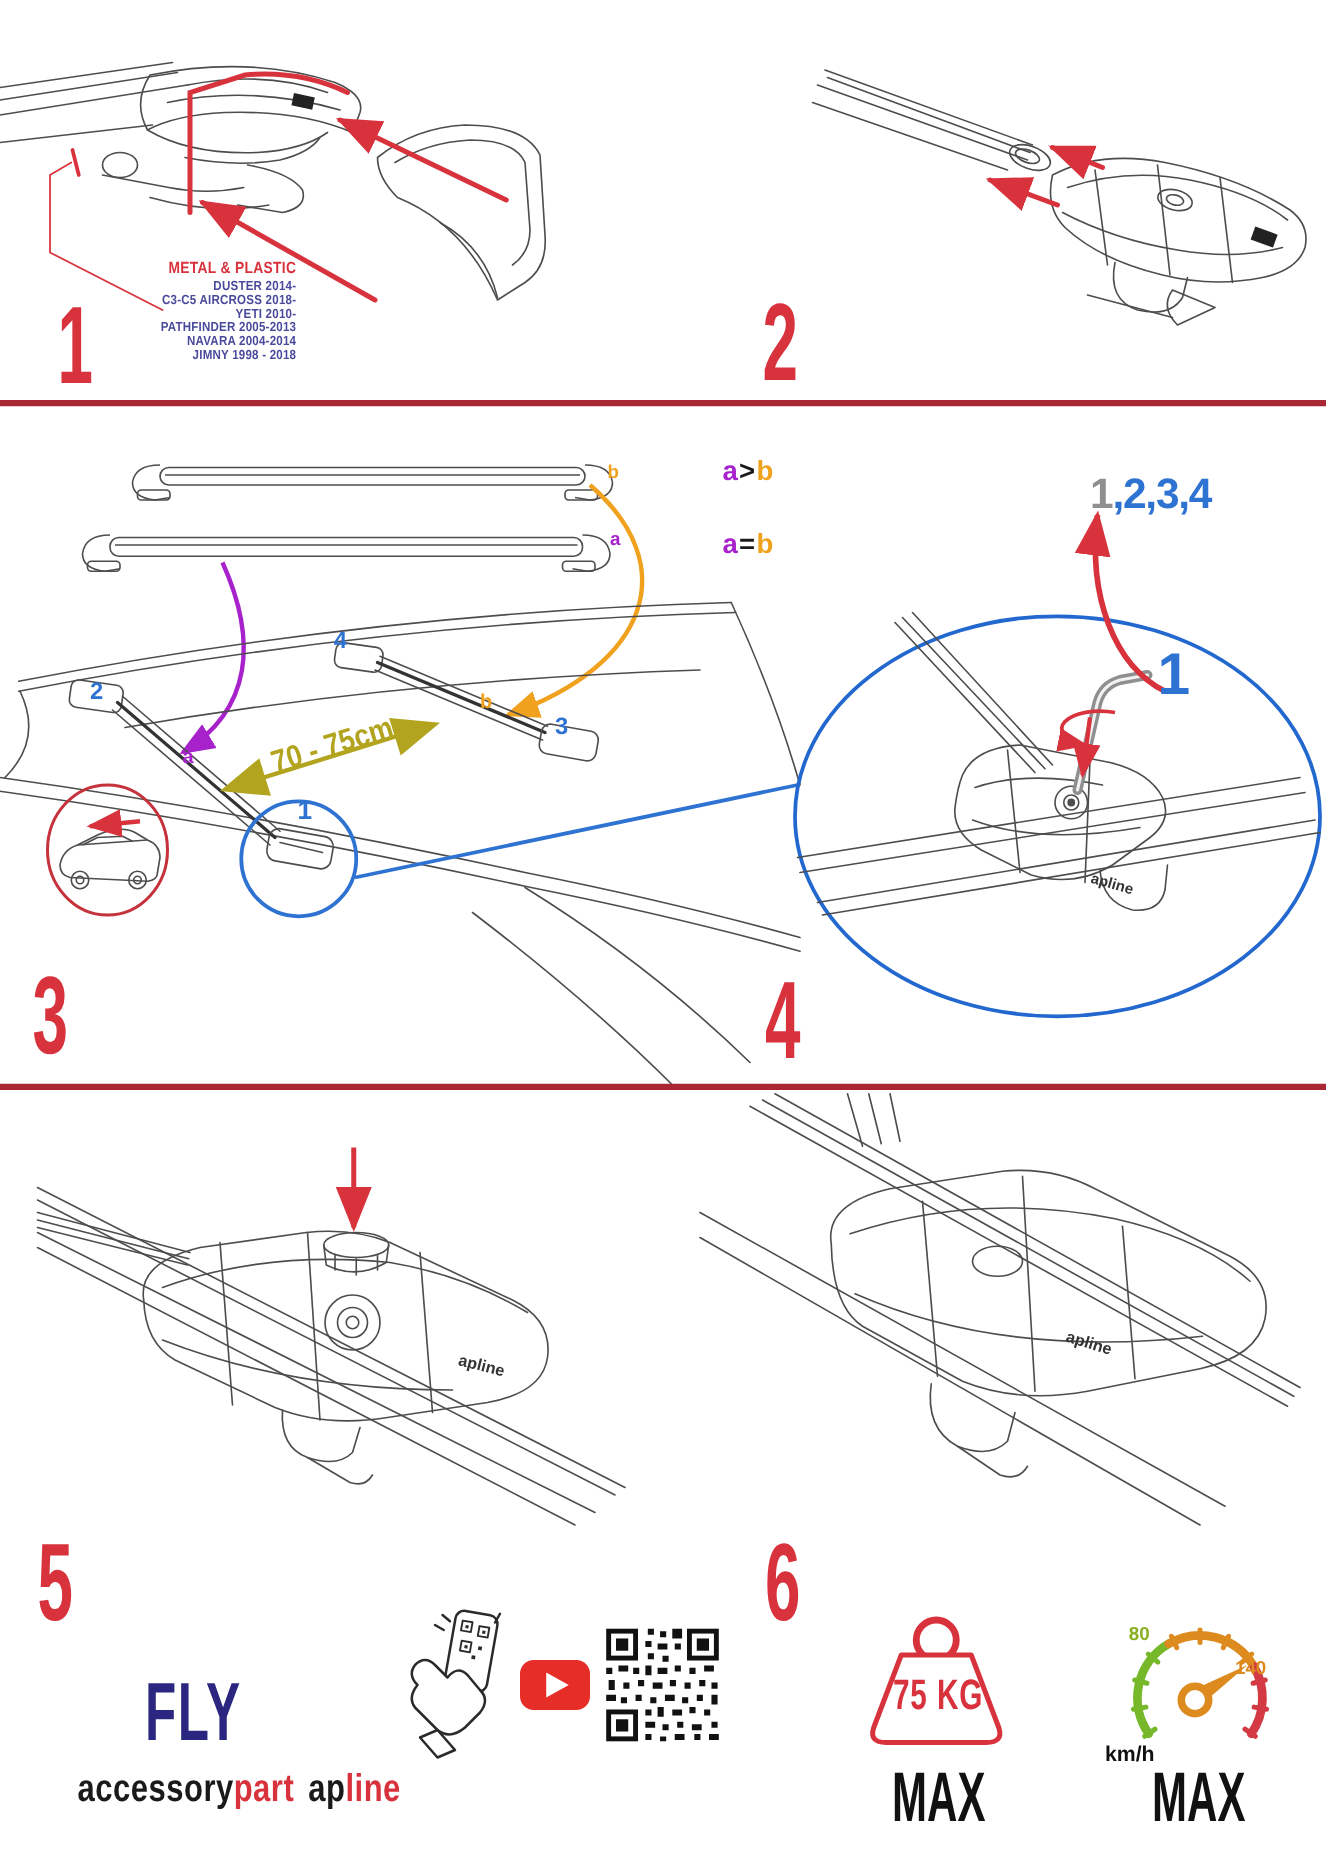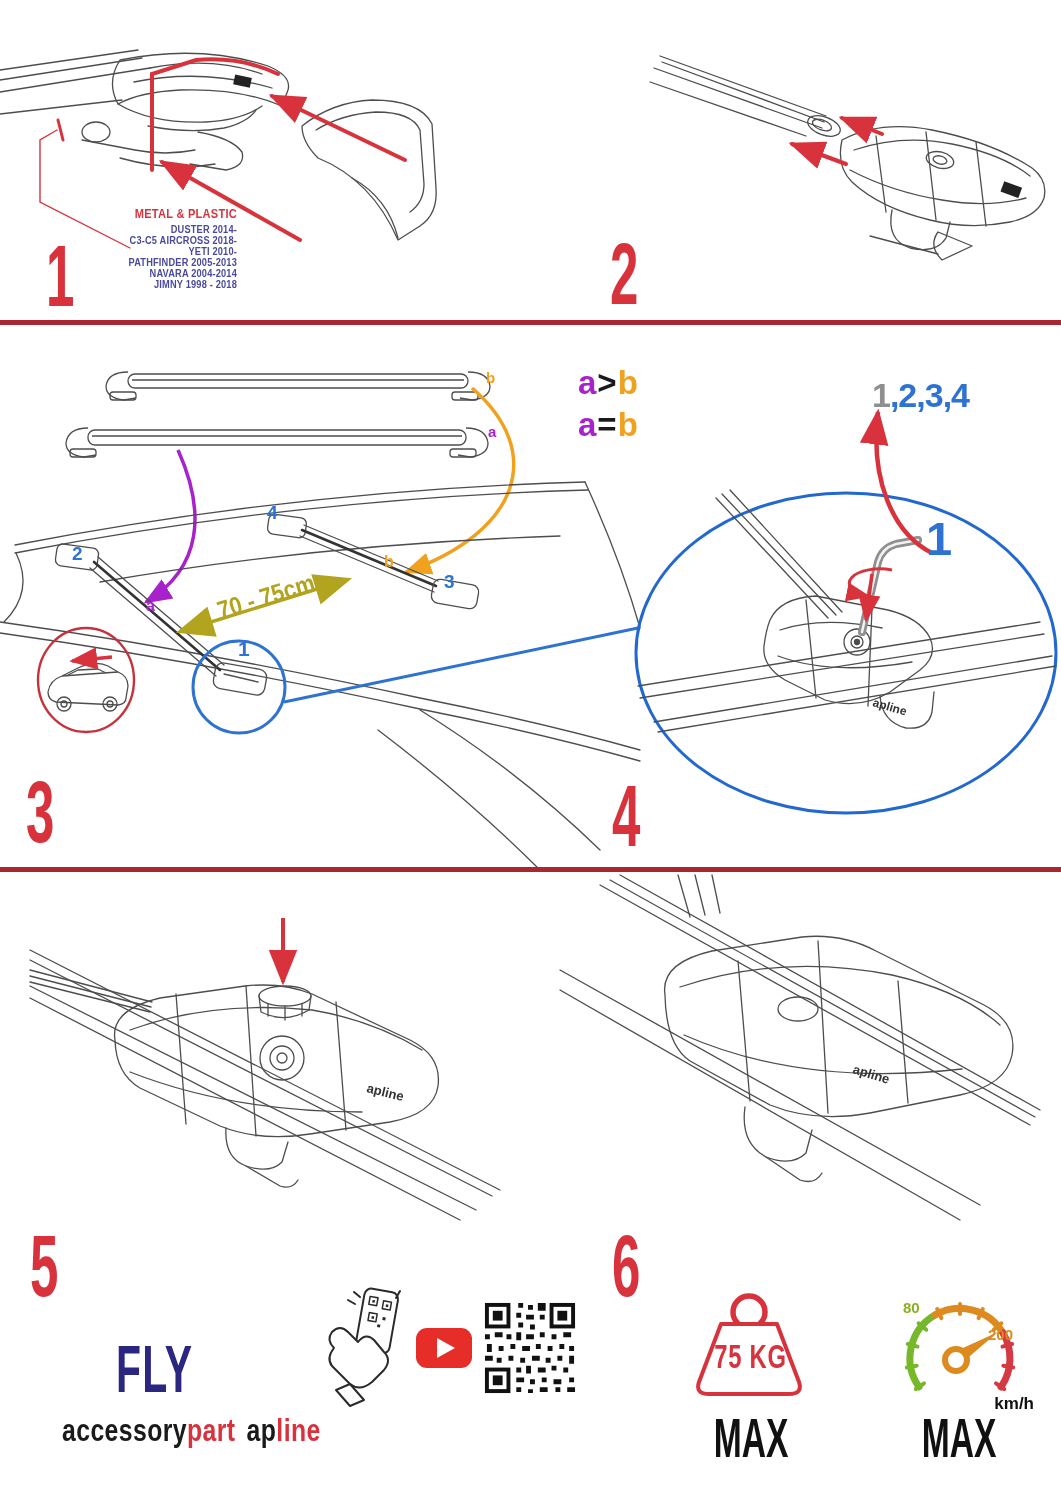--- a/index.html
+++ b/index.html
@@ -8,40 +8,40 @@
   .sheet{position:relative;width:1061px;height:1500px;background:#fff;overflow:hidden}
   .abs{position:absolute}
   svg{display:block;overflow:visible}
   .stepnum{position:absolute;font-weight:bold;color:#d8333d;font-size:88px;line-height:1;
            transform:scaleX(.58);transform-origin:left top;letter-spacing:-2px}
   .divider{position:absolute;left:0;width:100%;height:5px;background:#a82733}
   .mat-note{position:absolute;left:97px;top:206px;width:140px;text-align:right;font-weight:bold;
             font-size:13px;color:#d8333d;transform:scaleX(.85);transform-origin:right top;letter-spacing:.3px}
   .models{position:absolute;left:60px;top:224px;width:177px;text-align:right;font-weight:bold;
           font-size:10.5px;line-height:11px;color:#4a4a9c;transform:scaleX(.88);transform-origin:right top;letter-spacing:.2px}
-  .rule{position:absolute;font-weight:bold;font-size:33px;line-height:1;letter-spacing:1px}
+  .rule{position:absolute;font-weight:bold;font-size:22px;line-height:1;letter-spacing:1px}
   .rule .p{color:#a822cc}.rule .o{color:#1a1a1a}.rule .g{color:#f0a11e}
   .lblue{position:absolute;font-weight:bold;color:#2e72d2;line-height:1}
   .lpurple{position:absolute;font-weight:bold;color:#a822cc;line-height:1}
   .lorange{position:absolute;font-weight:bold;color:#f0a11e;line-height:1}
   .dim{position:absolute;left:178px;top:582px;width:176px;text-align:center;font-weight:bold;font-size:25px;
        color:#b2a41e;transform:rotate(-17deg) scaleX(.88);transform-origin:center}
   .seq{position:absolute;left:872px;top:378px;font-weight:bold;font-size:34px;line-height:1;letter-spacing:-1px}
   .seq .first{color:#8f8f8f}.seq .rest{color:#2e72d2}
   .brand-fly{position:absolute;left:116px;top:1336px;font-weight:bold;font-size:66px;line-height:1;color:#2b2780;
              transform:scaleX(.62);transform-origin:left top;letter-spacing:2px}
   .wordmark{position:absolute;left:62px;top:1415px;font-weight:bold;font-size:31px;line-height:1;
             transform:scaleX(.8);transform-origin:left top;letter-spacing:.5px;color:#1a1a1a;white-space:nowrap}
   .wordmark .red{color:#d8333d}
   .wordmark .gap{display:inline-block;width:14px}
   .maxlbl{position:absolute;width:150px;text-align:center;font-weight:bold;font-size:56px;line-height:1;color:#111;
           transform:scaleX(.6);transform-origin:center top}
   .kg{position:absolute;left:683px;top:1337px;width:135px;text-align:center;font-weight:bold;font-size:34px;
       color:#d8333d;transform:scaleX(.7);transform-origin:center top;letter-spacing:1px}
-  .kmh{position:absolute;left:884px;top:1394px;width:150px;text-align:right;font-weight:bold;font-size:17px;color:#111}
+  .kmh{position:absolute;left:884px;top:1394px;width:150px;text-align:left;font-weight:bold;font-size:17px;color:#111}
   .gtick{position:absolute;font-weight:bold;font-size:15px;line-height:1}
 </style>
 </head>
 <body>
 
 <div class="sheet">
 
   <svg class="abs" style="left:0;top:30px" width="460" height="245" viewBox="0 0 460 245">
     <defs>
       <marker id="ar1" viewBox="0 0 10 8" refX="9" refY="4" markerWidth="9" markerHeight="8" orient="auto">
@@ -210,21 +210,21 @@
         <circle cx="110" cy="374" r="7"></circle>
           <circle cx="110" cy="374" r="3"></circle>
       </g>
       <line x1="112" y1="327" x2="72" y2="331" stroke="#d8333d" stroke-width="3.5" marker-end="url(#arR3)"></line>
     </g>
   </svg>
 
   <div class="rule" style="left:578px;top:366px">
     <span class="p">a</span><span class="o">&gt;</span><span class="g">b</span>
   </div>
-  <div class="rule" style="left:578px;top:408px">
+  <div class="rule" style="left:578px;top:424px">
     <span class="p">a</span><span class="o">=</span><span class="g">b</span>
   </div>
   <div class="lorange" style="left:486px;top:370px;font-size:15px">b</div>
   <div class="lpurple" style="left:488px;top:424px;font-size:15px">a</div>
   <div class="lblue" style="left:72px;top:544px;font-size:19px">2</div>
   <div class="lblue" style="left:267px;top:503px;font-size:19px">4</div>
   <div class="lblue" style="left:444px;top:572px;font-size:19px">3</div>
   <div class="lorange" style="left:384px;top:554px;font-size:16px">b</div>
   <div class="lpurple" style="left:146px;top:598px;font-size:16px">a</div>
   <div class="lblue" style="left:238px;top:638px;font-size:21px">1</div>
@@ -442,17 +442,17 @@
       <g stroke="#d43a44" stroke-width="4">
         <line x1="110.5" y1="56.6" x2="120.2" y2="54"></line>
           <line x1="111.3" y1="75.7" x2="121.2" y2="77.4"></line>
         <line x1="104" y1="93.3" x2="112.2" y2="99"></line>
       </g>
     </g>
     <polygon points="106,42 60,63 64,78" fill="#dd8a1e"></polygon>
     <circle cx="64" cy="70" r="11" stroke="#dd8a1e" stroke-width="6" fill="#fff"></circle>
   </svg>
   <div class="gtick" style="left:903px;top:1300px;color:#8ab021">80</div>
-  <div class="gtick" style="left:988px;top:1327px;color:#dd8a1e">200</div>
+  <div class="gtick" style="left:988px;top:1327px;color:#dd8a1e">140</div>
   <div class="kmh">km/h</div>
   <div class="maxlbl" style="left:884px;top:1410px">MAX</div>
 
 </div>
 
 </body></html>

